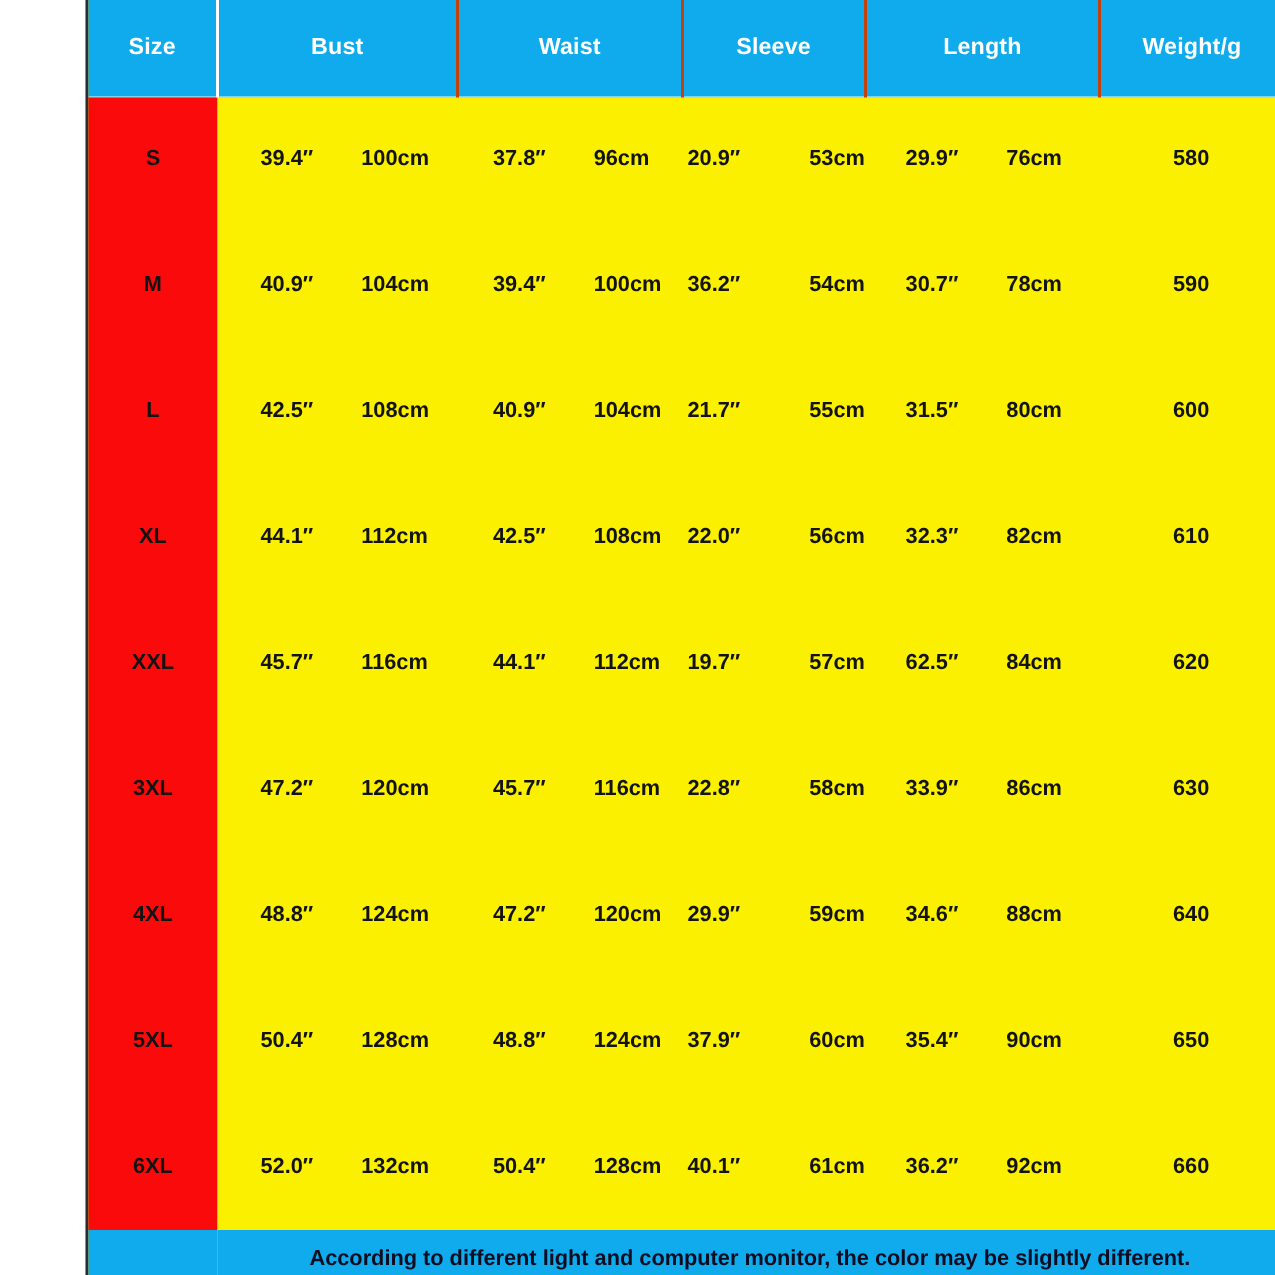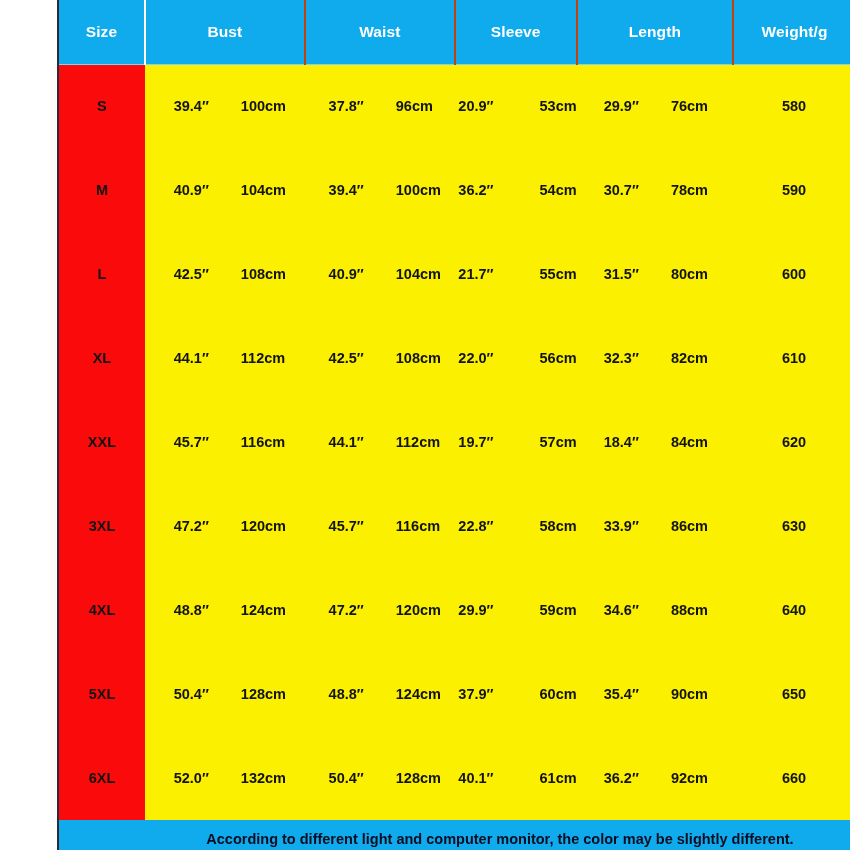--- a/index.html
+++ b/index.html
@@ -284,21 +284,21 @@
           </div>
         </td>
         <td class="val-cell">
           <div class="pair narrow">
             <span class="inch">19.7″</span>
             <span class="cm">57cm</span>
           </div>
         </td>
         <td class="val-cell">
           <div class="pair wide">
-            <span class="inch">18.4″</span>
+            <span class="inch">62.5″</span>
             <span class="cm">84cm</span>
           </div>
         </td>
         <td class="val-cell last-col">
           <span class="single">620</span>
         </td>
       </tr>
 
       <tr class="data-row">
         <td class="size-cell">3XL</td>

